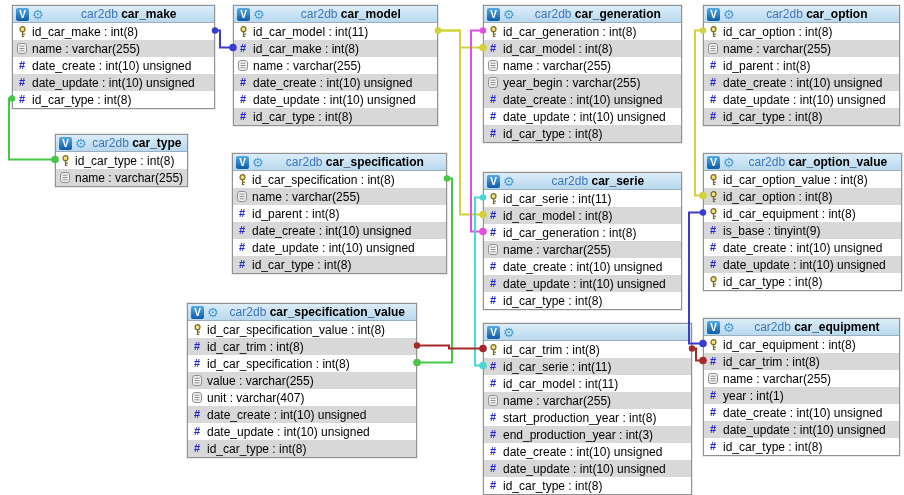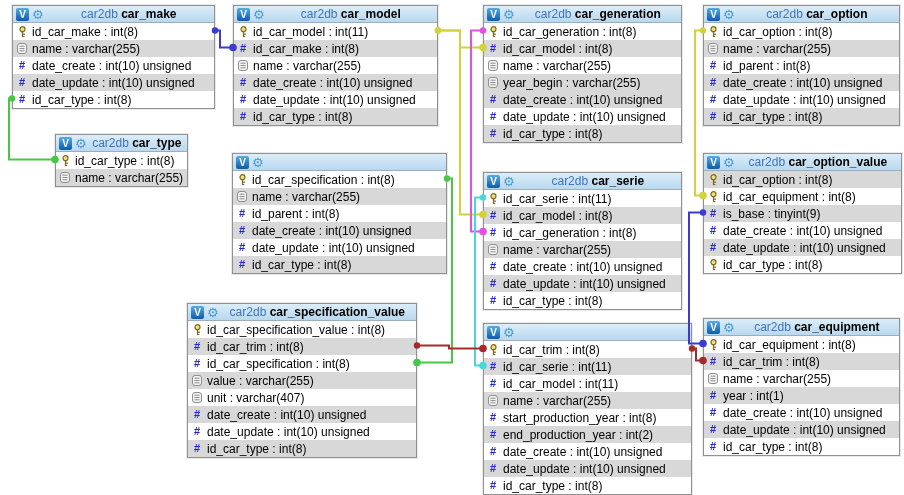--- a/index.html
+++ b/index.html
@@ -315,20 +315,21 @@
             </svg>
           </span>
           <span class="col-label">name : varchar(255)</span>
         </div>
       </div>
     </div>
     <div class="tbl" style="left: 232px; top: 153px; min-width: 213px;">
       <div class="tbl-header">
         <span class="vicon">V</span>
         <span class="gear">⚙</span>
+        <span class="tbl-title"><span class="db-label">car2db </span><span class="tbl-name">car_specification</span></span>
       </div>
       <div class="rows">
         <div class="row">
           <span class="cicon">
             <svg width="11" height="12" viewBox="0 0 11 12">
               <circle cx="5.5" cy="3.2" r="2.5" fill="#efe27a" stroke="#7a6a20" stroke-width="1.2"></circle>
               <line x1="5.5" y1="5.7" x2="5.5" y2="11" stroke="#7a6a20" stroke-width="1.2"></line>
               <line x1="5.5" y1="8.2" x2="8" y2="8.2" stroke="#7a6a20" stroke-width="1.2"></line>
               <line x1="5.5" y1="10.5" x2="7.3" y2="10.5" stroke="#7a6a20" stroke-width="1.2"></line>
             </svg>
@@ -372,20 +373,31 @@
         </div>
       </div>
     </div>
     <div class="tbl" style="left: 703px; top: 153px; min-width: 197px;">
       <div class="tbl-header">
         <span class="vicon">V</span>
         <span class="gear">⚙</span>
         <span class="tbl-title"><span class="db-label">car2db </span><span class="tbl-name">car_option_value</span></span>
       </div>
       <div class="rows">
+        <div class="row">
+          <span class="cicon">
+            <svg width="11" height="12" viewBox="0 0 11 12">
+              <circle cx="5.5" cy="3.2" r="2.5" fill="#efe27a" stroke="#7a6a20" stroke-width="1.2"></circle>
+              <line x1="5.5" y1="5.7" x2="5.5" y2="11" stroke="#7a6a20" stroke-width="1.2"></line>
+              <line x1="5.5" y1="8.2" x2="8" y2="8.2" stroke="#7a6a20" stroke-width="1.2"></line>
+              <line x1="5.5" y1="10.5" x2="7.3" y2="10.5" stroke="#7a6a20" stroke-width="1.2"></line>
+            </svg>
+          </span>
+          <span class="col-label">id_car_option_value : int(8)</span>
+        </div>
         <div class="row alt">
           <span class="cicon">
             <svg width="11" height="12" viewBox="0 0 11 12">
               <circle cx="5.5" cy="3.2" r="2.5" fill="#efe27a" stroke="#7a6a20" stroke-width="1.2"></circle>
               <line x1="5.5" y1="5.7" x2="5.5" y2="11" stroke="#7a6a20" stroke-width="1.2"></line>
               <line x1="5.5" y1="8.2" x2="8" y2="8.2" stroke="#7a6a20" stroke-width="1.2"></line>
               <line x1="5.5" y1="10.5" x2="7.3" y2="10.5" stroke="#7a6a20" stroke-width="1.2"></line>
             </svg>
           </span>
           <span class="col-label">id_car_option : int(8)</span>
@@ -608,21 +620,21 @@
         <div class="row">
           <span class="cicon">
             <span class="hash">#</span>
           </span>
           <span class="col-label">start_production_year : int(8)</span>
         </div>
         <div class="row alt">
           <span class="cicon">
             <span class="hash">#</span>
           </span>
-          <span class="col-label">end_production_year : int(2)</span>
+          <span class="col-label">end_production_year : int(3)</span>
         </div>
         <div class="row">
           <span class="cicon">
             <span class="hash">#</span>
           </span>
           <span class="col-label">date_create : int(10) unsigned</span>
         </div>
         <div class="row alt">
           <span class="cicon">
             <span class="hash">#</span>

